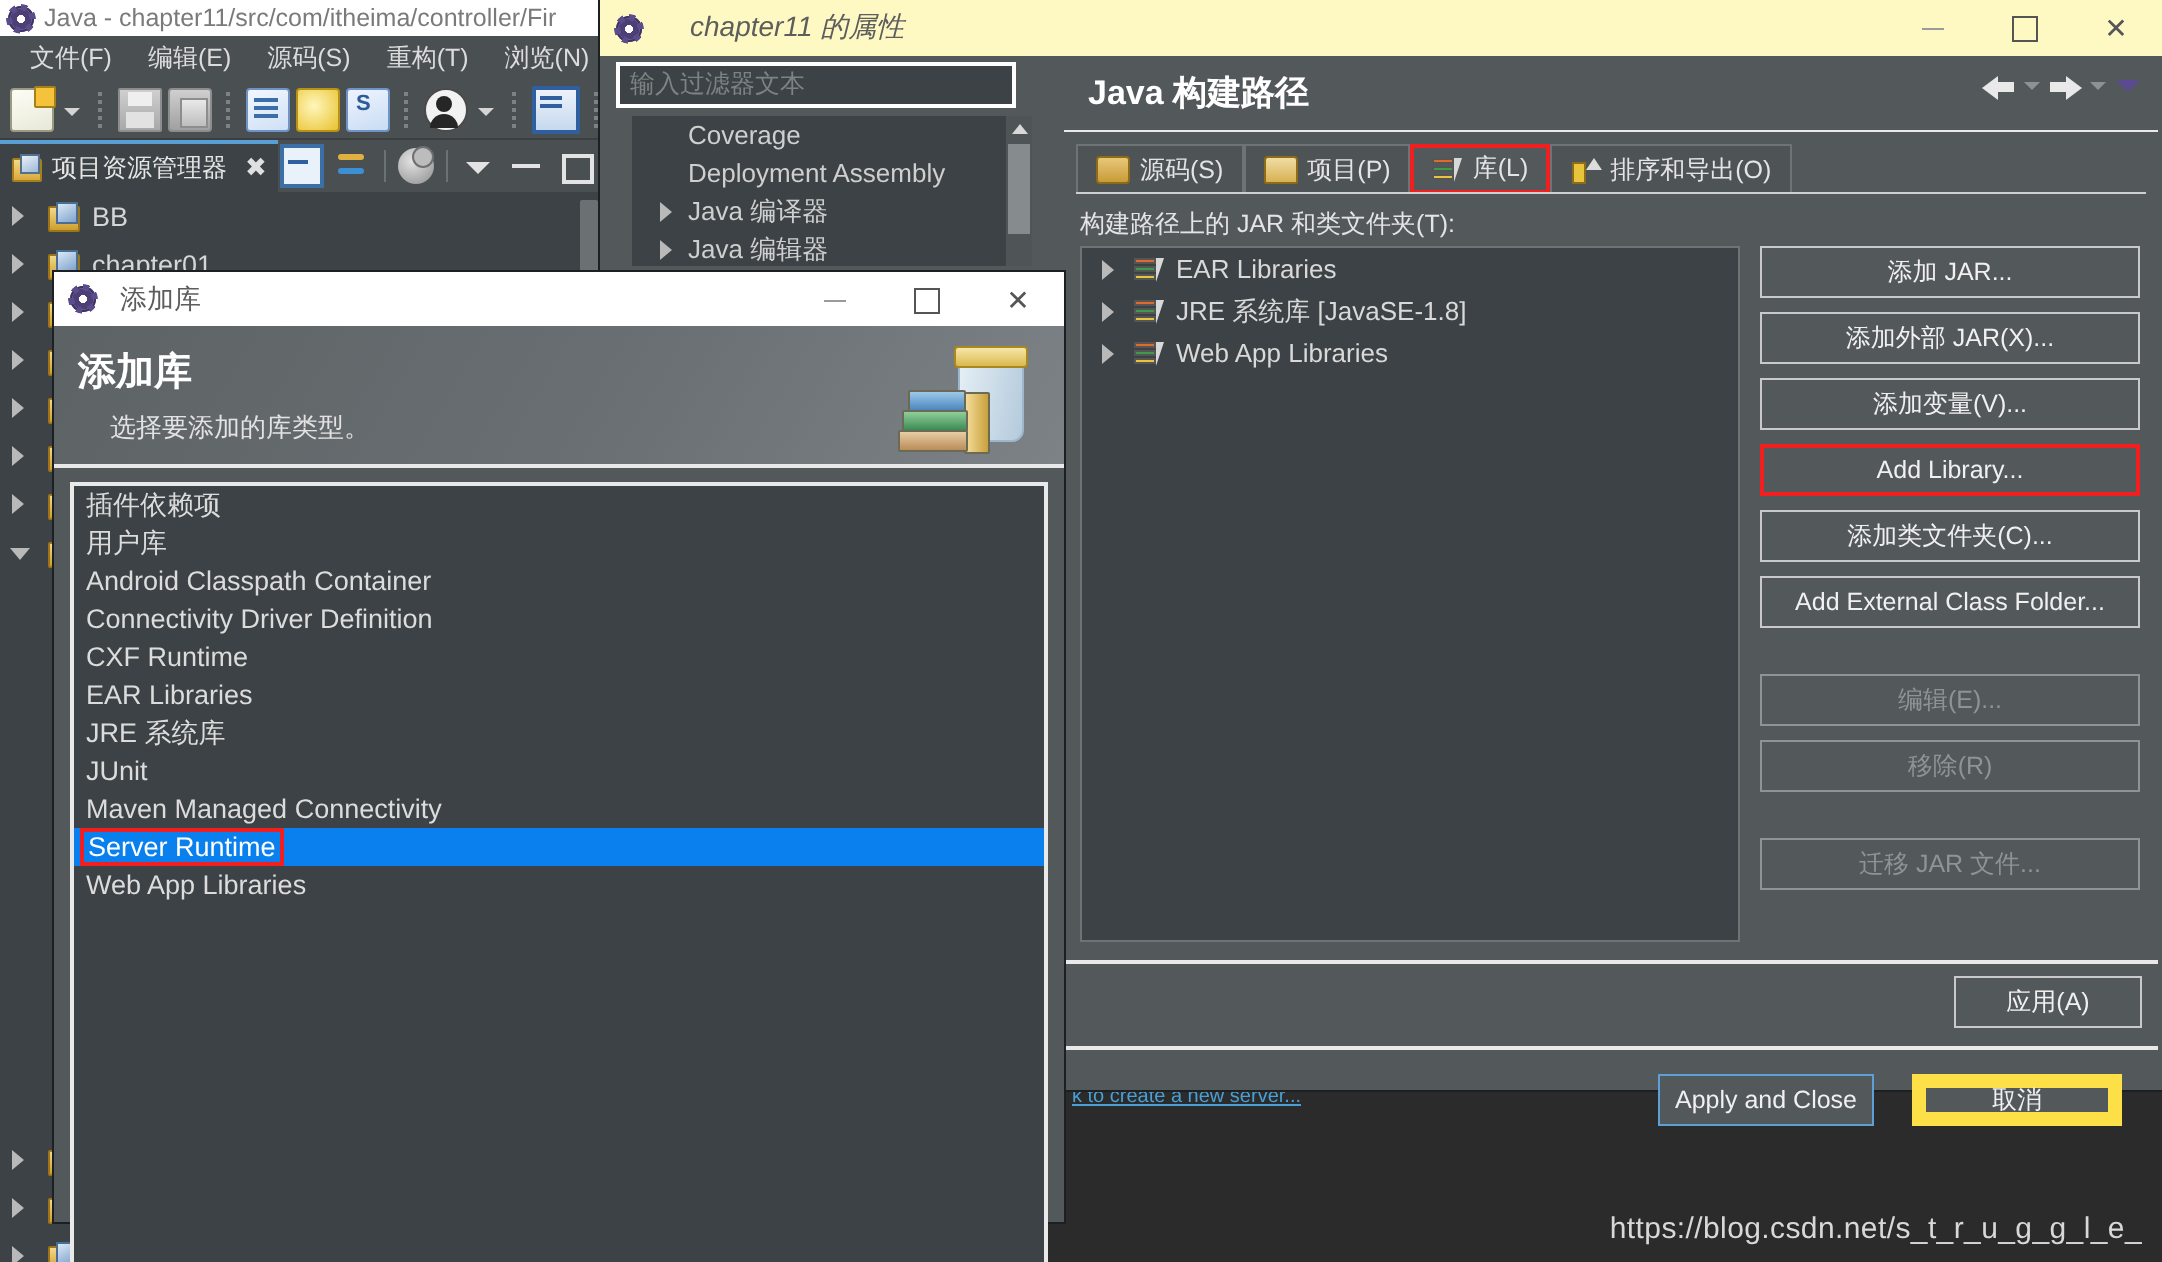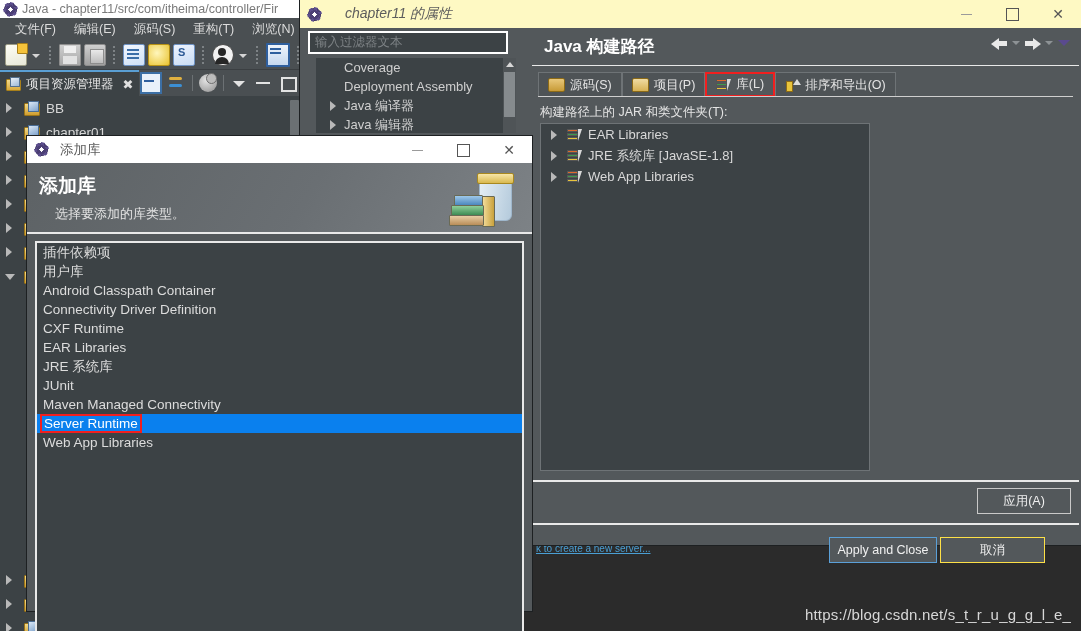--- a/index.html
+++ b/index.html
@@ -197,22 +197,22 @@
   .gap-big{height:9px;}
 
   #jbp-bottomline{position:absolute;left:2px;top:452px;width:547px;height:2px;background:#e9e9e9;}
   #apply-btn{position:absolute;right:10px;top:460px;width:94px;height:26px;
              background:#53585b;border:1px solid #c9c9c9;box-sizing:border-box;
              display:flex;align-items:center;justify-content:center;color:#f0f0f0;font-size:12.5px;}
   #jbp-bottomline2{position:absolute;left:2px;top:495px;width:547px;height:2px;background:#e9e9e9;}
   #apply-close-btn{position:absolute;left:299px;top:509px;width:108px;height:26px;
              background:#53585b;border:1px solid #5ba0d8;box-sizing:border-box;
              display:flex;align-items:center;justify-content:center;color:#f0f0f0;font-size:12.5px;}
-  #cancel-btn-props{position:absolute;left:410px;top:509px;width:105px;height:26px;
-             background:#53585b;border:1px solid #fde047;box-sizing:border-box;
+  #cancel-btn-props{position:absolute;left:426px;top:509px;width:105px;height:26px;
+             background:#53585b;border:7px solid #fde047;box-sizing:border-box;
              display:flex;align-items:center;justify-content:center;color:#f0f0f0;font-size:12.5px;text-align:right;}
 
   
   #addlib-dialog{position:absolute;left:27px;top:136px;width:505px;height:475px;background:#53585b;box-shadow:0 0 0 1px #1d2022;}
   #al-titlebar{position:absolute;left:0;top:0;width:505px;height:27px;background:#ffffff;
     display:flex;align-items:center;padding-left:8px;box-sizing:border-box;color:#5d5d5d;font-size:13.5px;gap:7px;}
   #al-banner{position:absolute;left:0;top:27px;width:505px;height:70px;
     background:linear-gradient(120deg,#5d6265 0%,#6a6f73 55%,#7d8286 100%);overflow:hidden;}
   #al-banner-title{position:absolute;left:12px;top:10px;font-size:19px;font-weight:bold;color:#ffffff;}
   #al-banner-sub{position:absolute;left:28px;top:42px;font-size:13px;color:#e2e2e2;}
@@ -456,20 +456,33 @@
         <span class="tw"></span>
         <span class="lib-ico">
             <i></i>
             <i></i>
             <i></i>
           </span>
         <span>Web App Libraries</span>
       </div>
     </div>
 
+    <div id="jbp-buttons">
+      <div class="jbtn">添加 JAR...</div>
+      <div class="jbtn">添加外部 JAR(X)...</div>
+      <div class="jbtn">添加变量(V)...</div>
+      <div class="jbtn hl">Add Library...</div>
+      <div class="jbtn">添加类文件夹(C)...</div>
+      <div class="jbtn">Add External Class Folder...</div>
+      <div class="gap-big"></div>
+      <div class="jbtn disabled">编辑(E)...</div>
+      <div class="jbtn disabled">移除(R)</div>
+      <div class="gap-big"></div>
+      <div class="jbtn disabled">迁移 JAR 文件...</div>
+    </div>
 
     <div id="jbp-bottomline"></div>
     <div id="apply-btn">应用(A)</div>
     <div id="jbp-bottomline2"></div>
     <div id="apply-close-btn">Apply and Close</div>
     <div id="cancel-btn-props">取消</div>
   </div>
 </div>
 
 <div id="addlib-dialog">

